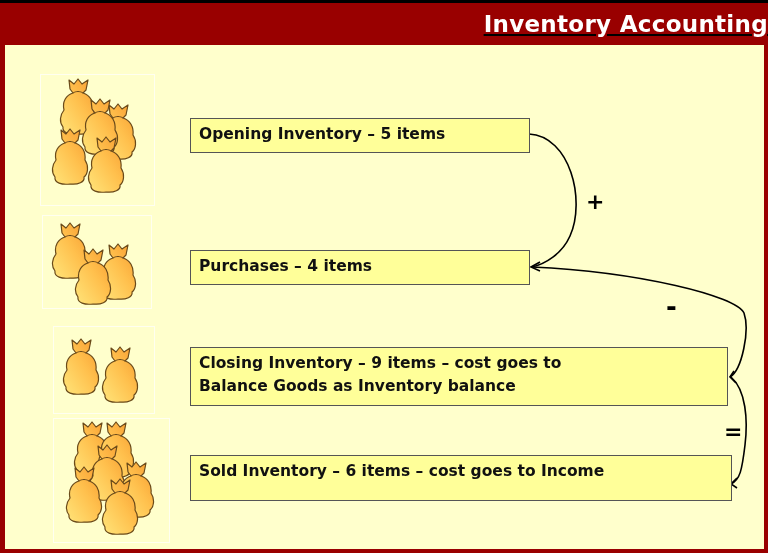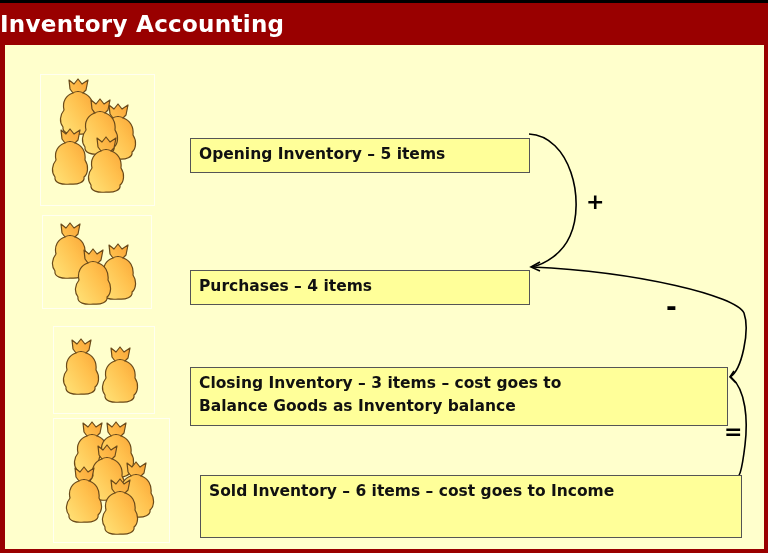--- a/index.html
+++ b/index.html
@@ -1,26 +1,26 @@
 <!DOCTYPE html>
 <html><head>
 <meta charset="utf-8">
 <style>
   html, body { margin:0; padding:0; }
   body { width:768px; height:553px; background:#000; position:relative; overflow:hidden;
          font-family:"DejaVu Sans", sans-serif; }
   .frame { position:absolute; left:0; top:3px; width:768px; height:550px; background:#990000; }
   .title-bar { position:absolute; left:0; top:3px; width:768px; height:42px; background:#990000;
-               display:flex; align-items:center; justify-content:flex-start; }
+               display:flex; align-items:center; justify-content:flex-end;text-decoration:underline; }
   .title { color:#fff; font-weight:bold; font-size:23px; letter-spacing:0.3px;
            font-family:"DejaVu Sans", sans-serif; }
   .panel { position:absolute; left:5px; top:45px; width:759px; height:504px; background:#FFFFCC; }
   .box { position:absolute; background:#FFFF99; border:1.5px solid #555;
          box-sizing:border-box; padding:4px 8px 0 8px; color:#111; font-weight:bold;
-         font-size:15.5px; line-height:23px; font-family:"DejaVu Sans", sans-serif;margin-top:20px; }
+         font-size:15.5px; line-height:23px; font-family:"DejaVu Sans", sans-serif; }
   .bag-frame { position:absolute; border:1px solid #fffff0; background:#FFFFCC; }
   svg.overlay { position:absolute; left:0; top:0; width:768px; height:553px; pointer-events:none; }
   .op { position:absolute; font-weight:bold; font-size:22px; color:#000;
         font-family:"DejaVu Sans", sans-serif; }
 </style>
 </head>
 <body>
 
 <div class="frame"></div>
 <div class="title-bar">
@@ -89,23 +89,23 @@
 
 <div class="box" style="left:190px;top:118px;width:340px;height:35px;">
   <span>Opening Inventory – 5 items</span>
 </div>
 
 <div class="box" style="left:190px;top:250px;width:340px;height:35px;">
   <span>Purchases – 4 items</span>
 </div>
 
 <div class="box" style="left:190px;top:347px;width:538px;height:59px;">
-  <div>Closing Inventory – 3 items – cost goes to</div>
+  <div>Closing Inventory – 9 items – cost goes to</div>
   <div>Balance Goods as Inventory balance</div>
 </div>
 
-<div class="box" style="left:200px;top:455px;width:542px;height:63px;">
+<div class="box" style="left:190px;top:455px;width:542px;height:46px;">
   <div>Sold Inventory – 6 items – cost goes to Income</div>
 </div>
 
 <span class="op" style="left:586px;top:189px;">+</span>
 <span class="op" style="left:666px;top:292px;font-size:26px;">-</span>
 <span class="op" style="left:724px;top:419px;">=</span>
 
 </body></html>

